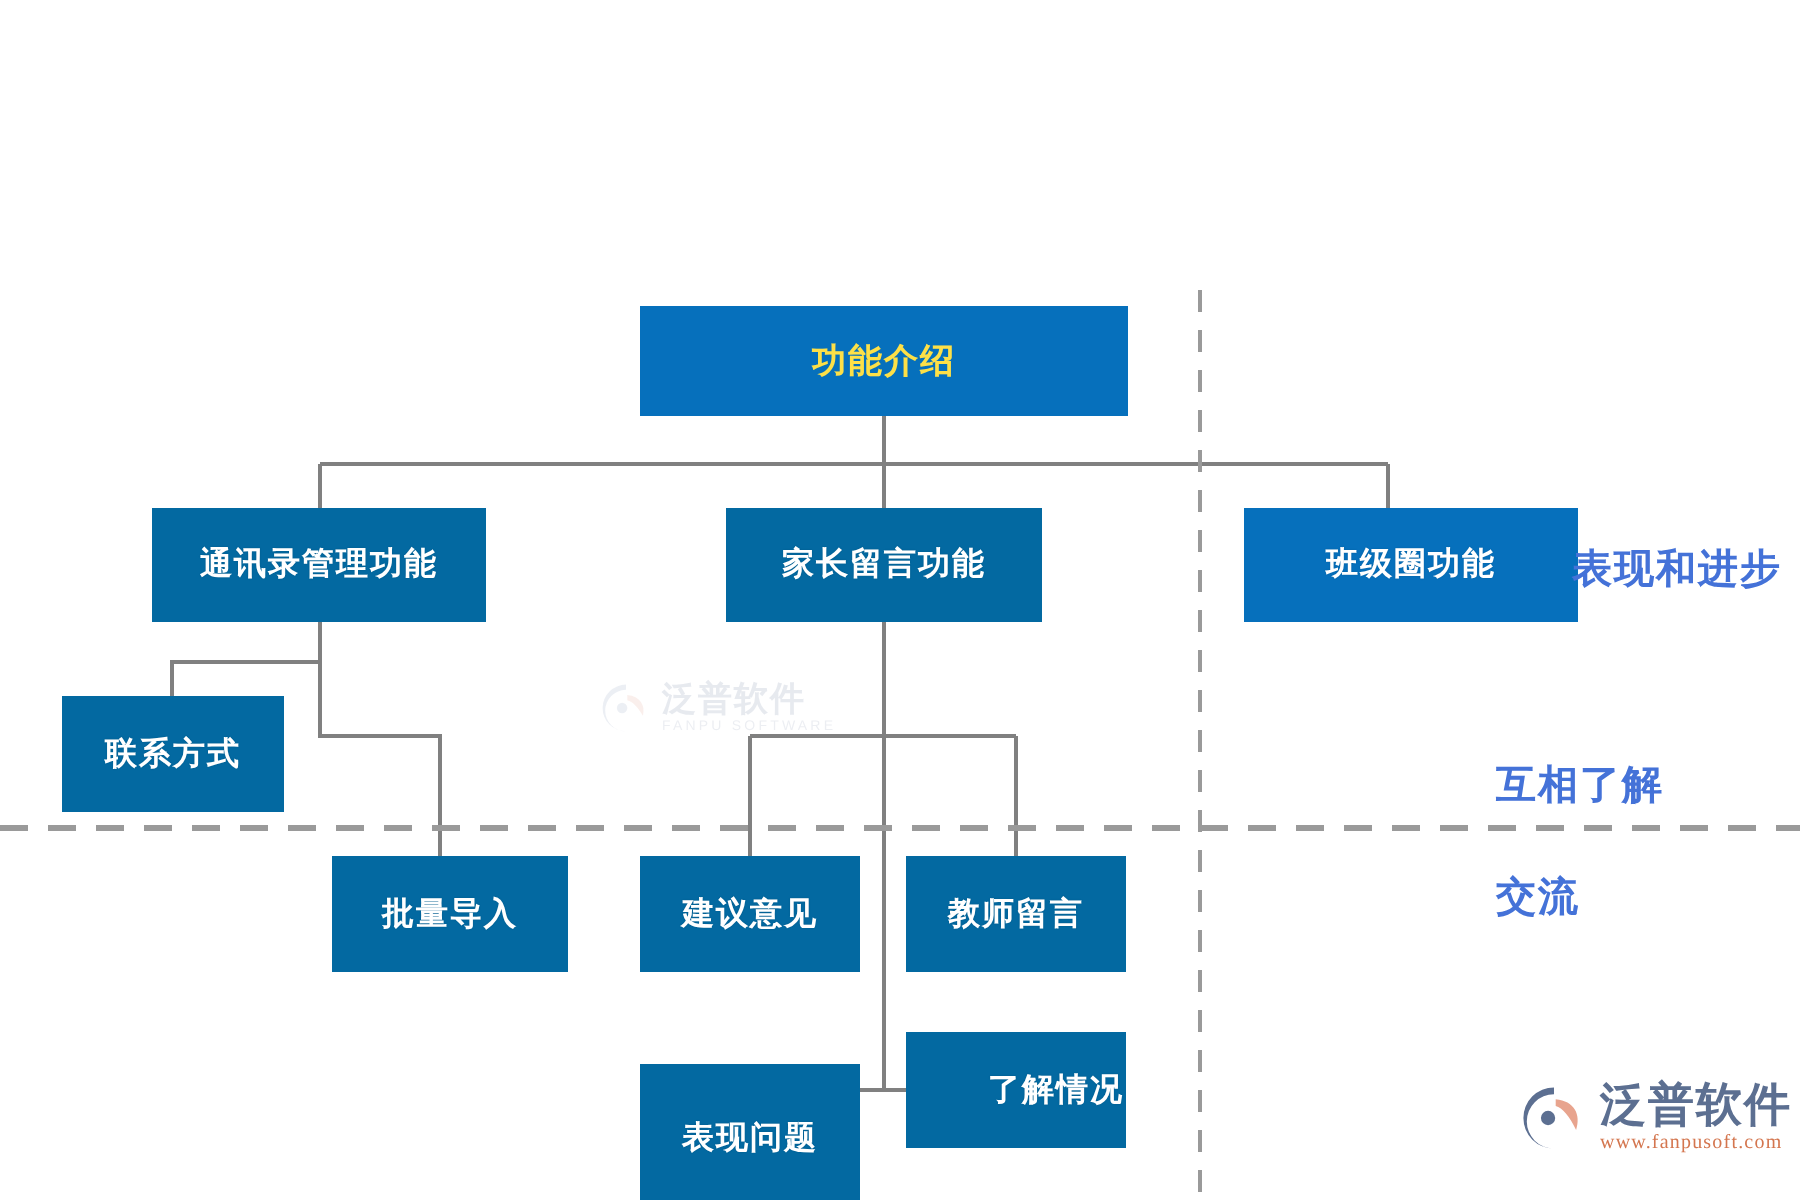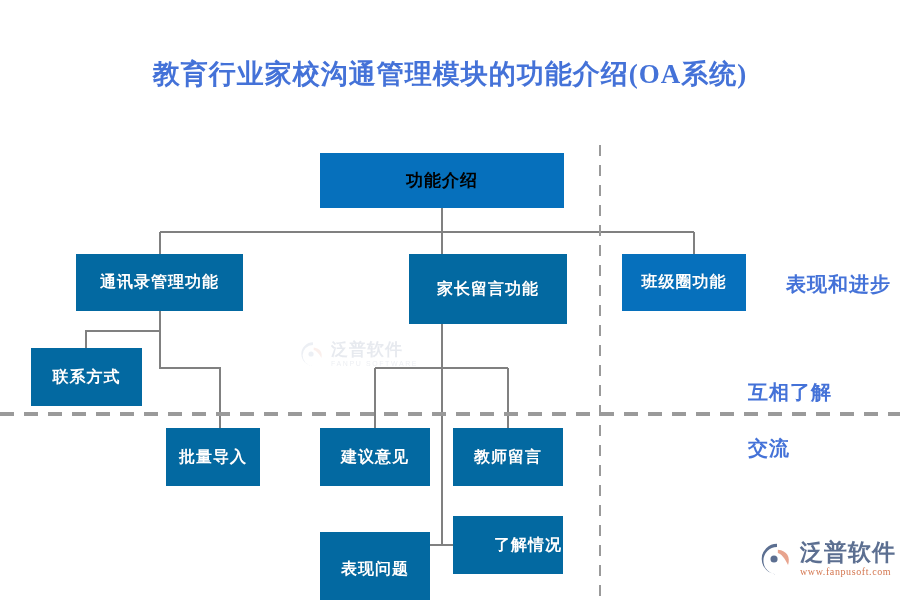--- a/index.html
+++ b/index.html
@@ -31,21 +31,21 @@
     color:#ffffff;
     font-weight:bold;
     font-size:16px;
     letter-spacing:1px;
     box-sizing:border-box;
     font-family:"Liberation Serif","DejaVu Serif",serif;
     text-shadow:0 0 1px rgba(0,0,0,.15);
   }
   .node.gray{background:#0369a1;}
   .node.blue{background:#0670BC;}
-  .node.root{background:#0670BC;color:#000000;text-shadow:none;font-size:17px;}
+  .node.root{background:#0670BC;color:#fde047;text-shadow:none;font-size:17px;}
 
   
   .annot{
     position:absolute;
     color:#4472d8;
     font-weight:bold;
     font-size:20px;
     letter-spacing:1px;
     white-space:nowrap;
     font-family:"Liberation Serif","DejaVu Serif",serif;
@@ -75,21 +75,20 @@
   .logo .lg-cn{font-size:23px;font-weight:bold;color:#5c6f91;letter-spacing:1px;
       font-family:"Liberation Serif","DejaVu Serif",serif;}
   .logo .lg-en{font-size:10px;color:#d4764f;letter-spacing:.6px;margin-top:3px;
       font-family:"Liberation Serif","DejaVu Serif",serif;}
 </style>
 </head>
 <body>
 
 <div id="stage">
 
-  <div class="page-title">教育行业家校沟通管理模块的功能介绍(OA系统)</div>
 
   <svg id="wires" viewBox="0 0 900 600" xmlns="http://www.w3.org/2000/svg">
     <g stroke="#808080" stroke-width="1.6" fill="none" shape-rendering="crispEdges">
 
       <path d="M442,208 L442,232"></path>
 
       <path d="M160,232 L694,232"></path>
 
       <path d="M160,232 L160,254"></path>
       <path d="M442,232 L442,254"></path>
@@ -115,33 +114,33 @@
   </svg>
 
   <div class="node root" style="left:320px;top:153px;width:244px;height:55px;">
     <span>功能介绍</span>
   </div>
 
   <div class="node gray" style="left:76px;top:254px;width:167px;height:57px;">
     <span>通讯录管理功能</span>
   </div>
 
-  <div class="node gray" style="left:363px;top:254px;width:158px;height:70px;margin-left:46px;">
+  <div class="node gray" style="left:363px;top:254px;width:158px;height:57px;">
     <span>家长留言功能</span>
   </div>
 
-  <div class="node blue" style="left:622px;top:254px;width:124px;height:57px;">
+  <div class="node blue" style="left:622px;top:254px;width:167px;height:57px;">
     <span>班级圈功能</span>
   </div>
 
   <div class="node gray" style="left:31px;top:348px;width:111px;height:58px;">
     <span>联系方式</span>
   </div>
 
-  <div class="node gray" style="left:166px;top:428px;width:94px;height:58px;">
+  <div class="node gray" style="left:166px;top:428px;width:118px;height:58px;">
     <span>批量导入</span>
   </div>
 
   <div class="node gray" style="left:320px;top:428px;width:110px;height:58px;">
     <span>建议意见</span>
   </div>
 
   <div class="node gray" style="left:453px;top:428px;width:110px;height:58px;">
     <span>教师留言</span>
   </div>

